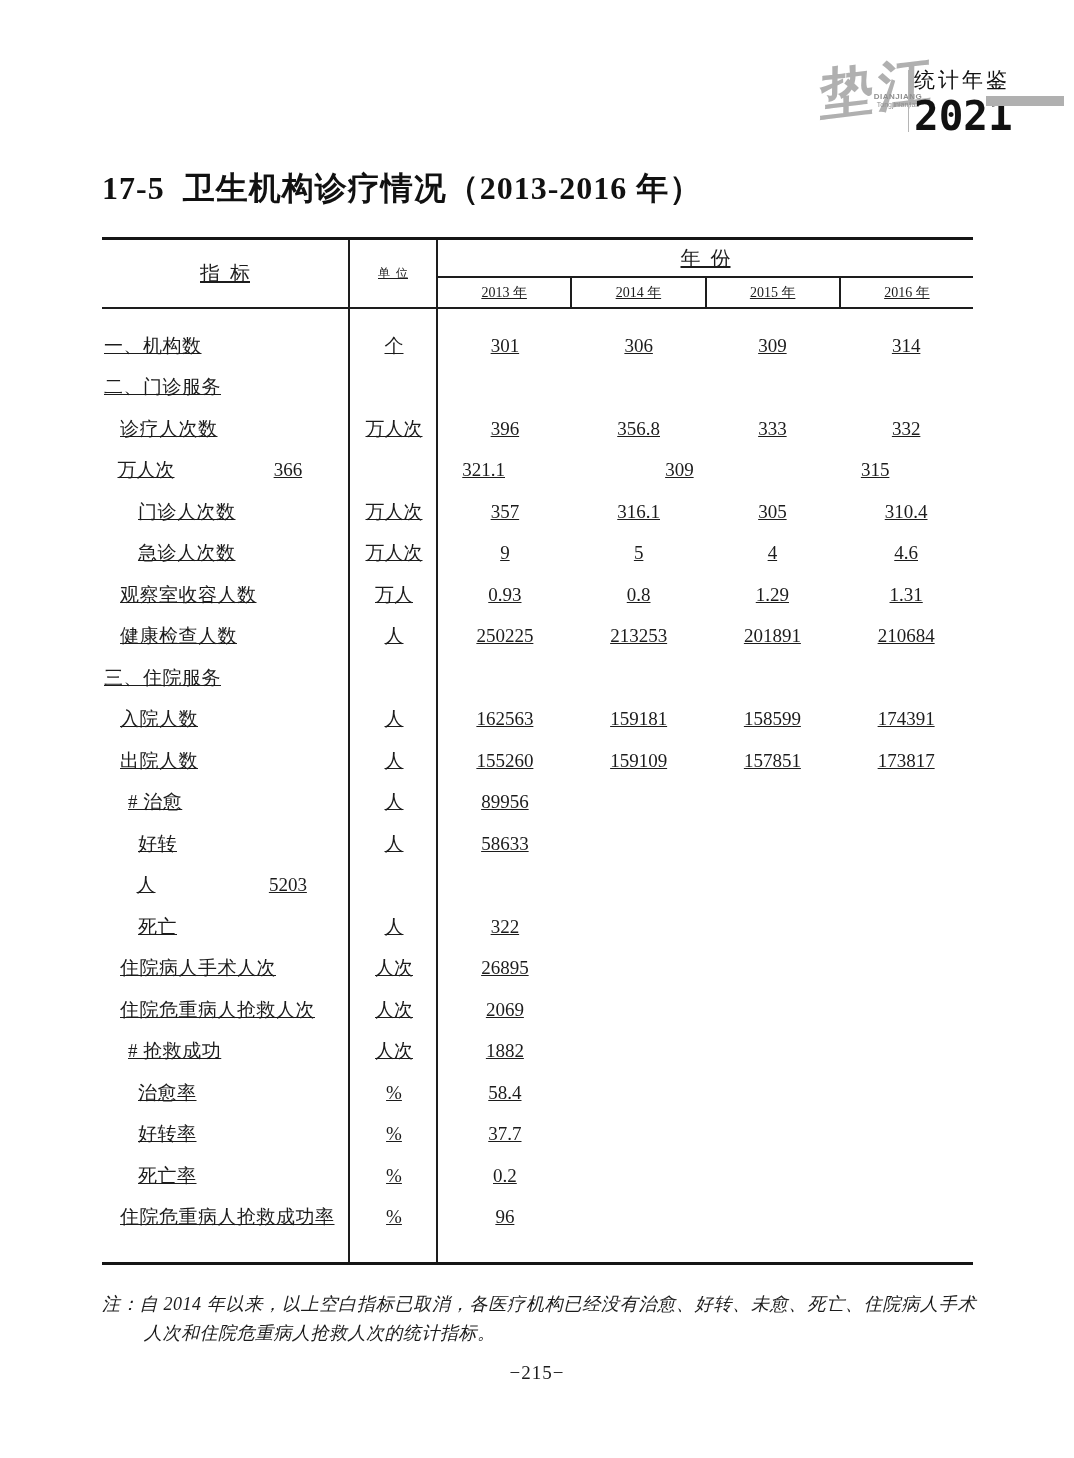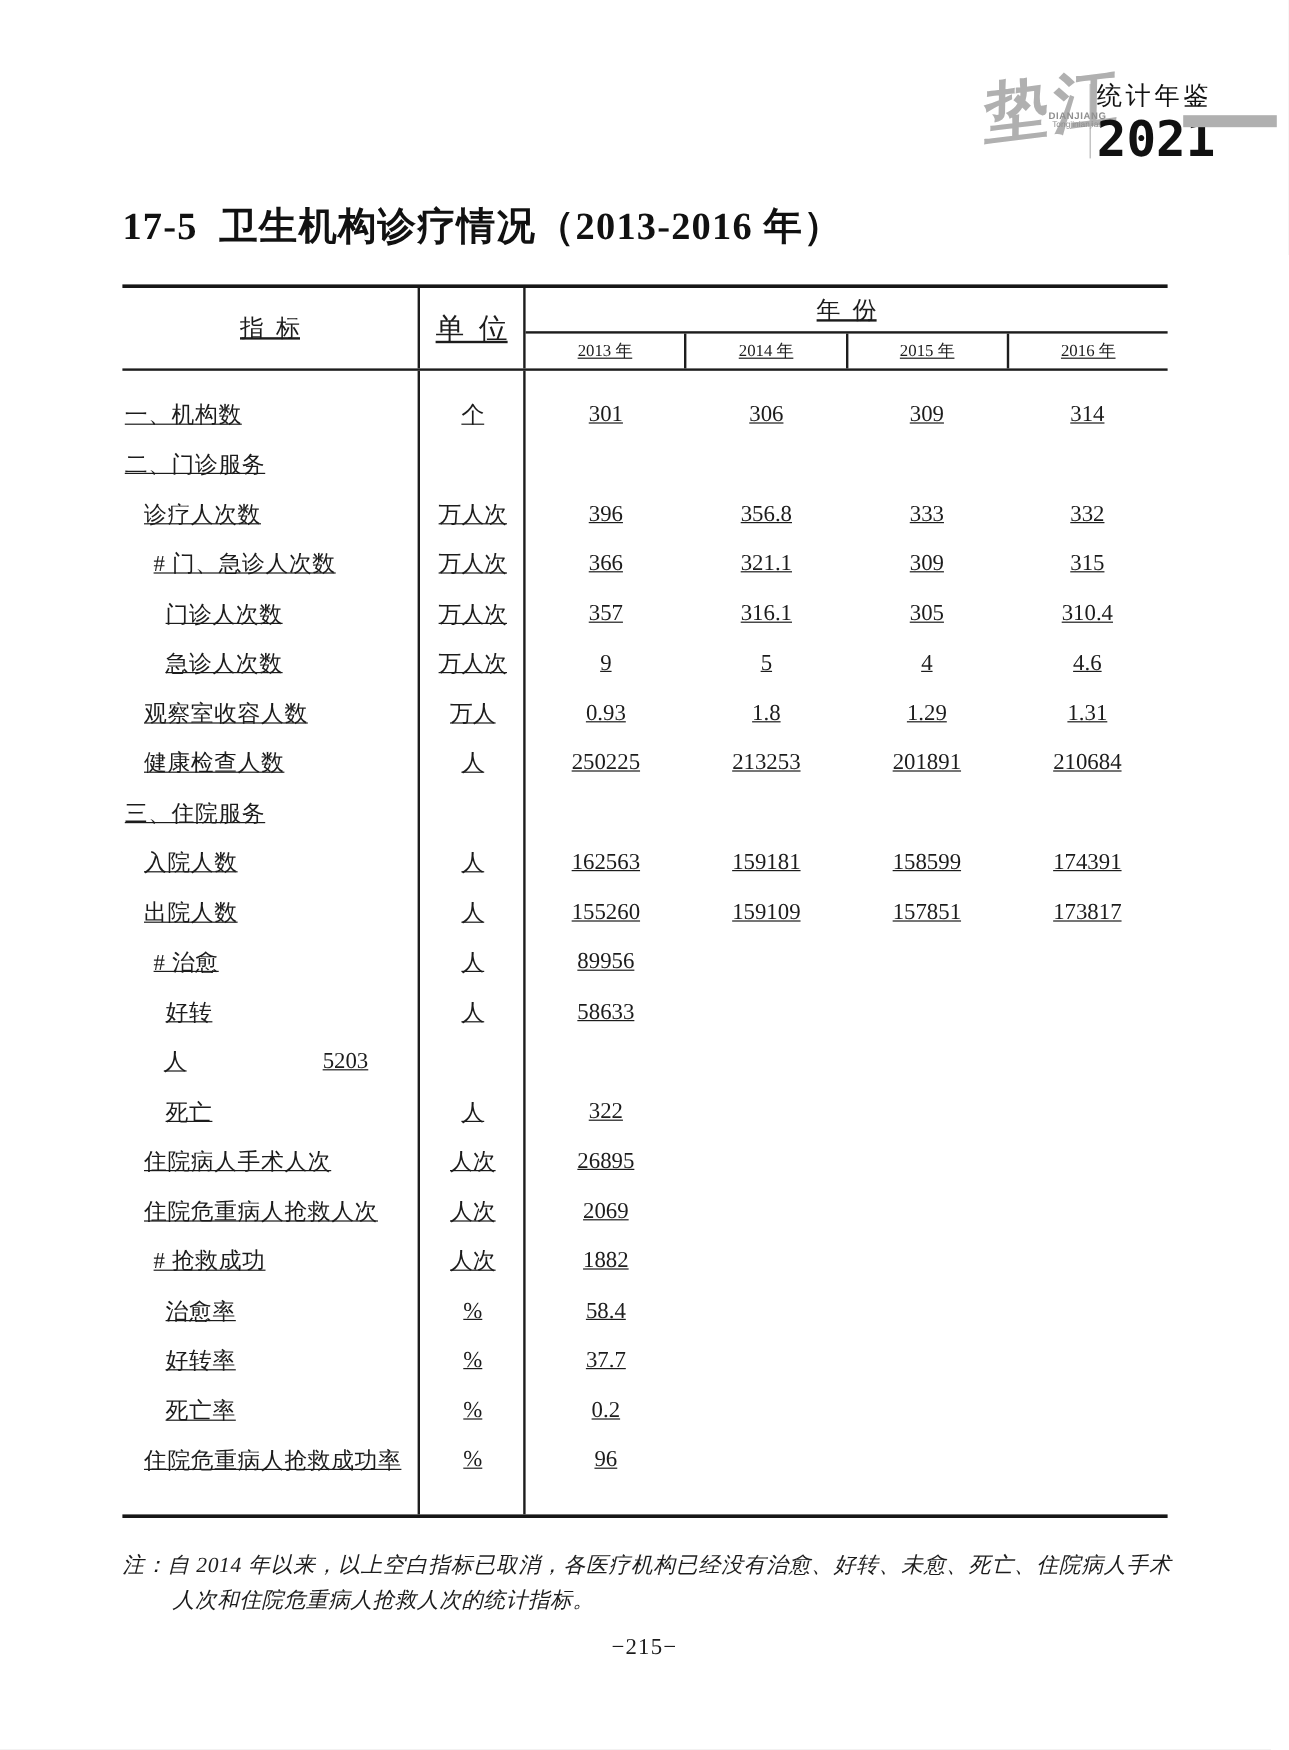--- a/index.html
+++ b/index.html
@@ -38,21 +38,21 @@
     box-sizing:content-box;
     text-decoration:underline;
   }
   .thead { display:flex; height:67px; border-bottom:2px solid #1d1d1d; }
   .th-ind {
     width:246px; border-right:2px solid #1d1d1d; display:flex;
     align-items:center; justify-content:center; font-size:20px; white-space:pre;
   }
   .th-unit {
     width:86px; border-right:2px solid #1d1d1d; display:flex;
-    align-items:center; justify-content:center; font-size:24px; white-space:pre;
+    align-items:center; justify-content:center; font-size:12px; white-space:pre;
   }
   .th-years { flex:1; display:flex; flex-direction:column; }
   .years-group {
     height:36px; border-bottom:2px solid #1d1d1d; display:flex;
     align-items:center; justify-content:center; font-size:20px; white-space:pre;
   }
   .years-row { flex:1; display:flex; }
   .year-cell {
     flex:1; display:flex; align-items:center; justify-content:center;
     font-size:14px; white-space:pre;
@@ -138,21 +138,20 @@
         </div>
         <div class="tr">
           <div class="td td-ind" style="padding-left: 18px;">诊疗人次数</div>
           <div class="td td-unit">万人次</div>
           <div class="td td-val">396</div>
           <div class="td td-val">356.8</div>
           <div class="td td-val">333</div>
           <div class="td td-val">332</div>
         </div>
         <div class="tr">
-          <div class="td td-ind" style="padding-left: 26px;"># 门、急诊人次数</div>
           <div class="td td-unit">万人次</div>
           <div class="td td-val">366</div>
           <div class="td td-val">321.1</div>
           <div class="td td-val">309</div>
           <div class="td td-val">315</div>
         </div>
         <div class="tr">
           <div class="td td-ind" style="padding-left: 36px;">门诊人次数</div>
           <div class="td td-unit">万人次</div>
           <div class="td td-val">357</div>
@@ -165,21 +164,21 @@
           <div class="td td-unit">万人次</div>
           <div class="td td-val">9</div>
           <div class="td td-val">5</div>
           <div class="td td-val">4</div>
           <div class="td td-val">4.6</div>
         </div>
         <div class="tr">
           <div class="td td-ind" style="padding-left: 18px;">观察室收容人数</div>
           <div class="td td-unit">万人</div>
           <div class="td td-val">0.93</div>
-          <div class="td td-val">1.8</div>
+          <div class="td td-val">0.8</div>
           <div class="td td-val">1.29</div>
           <div class="td td-val">1.31</div>
         </div>
         <div class="tr">
           <div class="td td-ind" style="padding-left: 18px;">健康检查人数</div>
           <div class="td td-unit">人</div>
           <div class="td td-val">250225</div>
           <div class="td td-val">213253</div>
           <div class="td td-val">201891</div>
           <div class="td td-val">210684</div>

